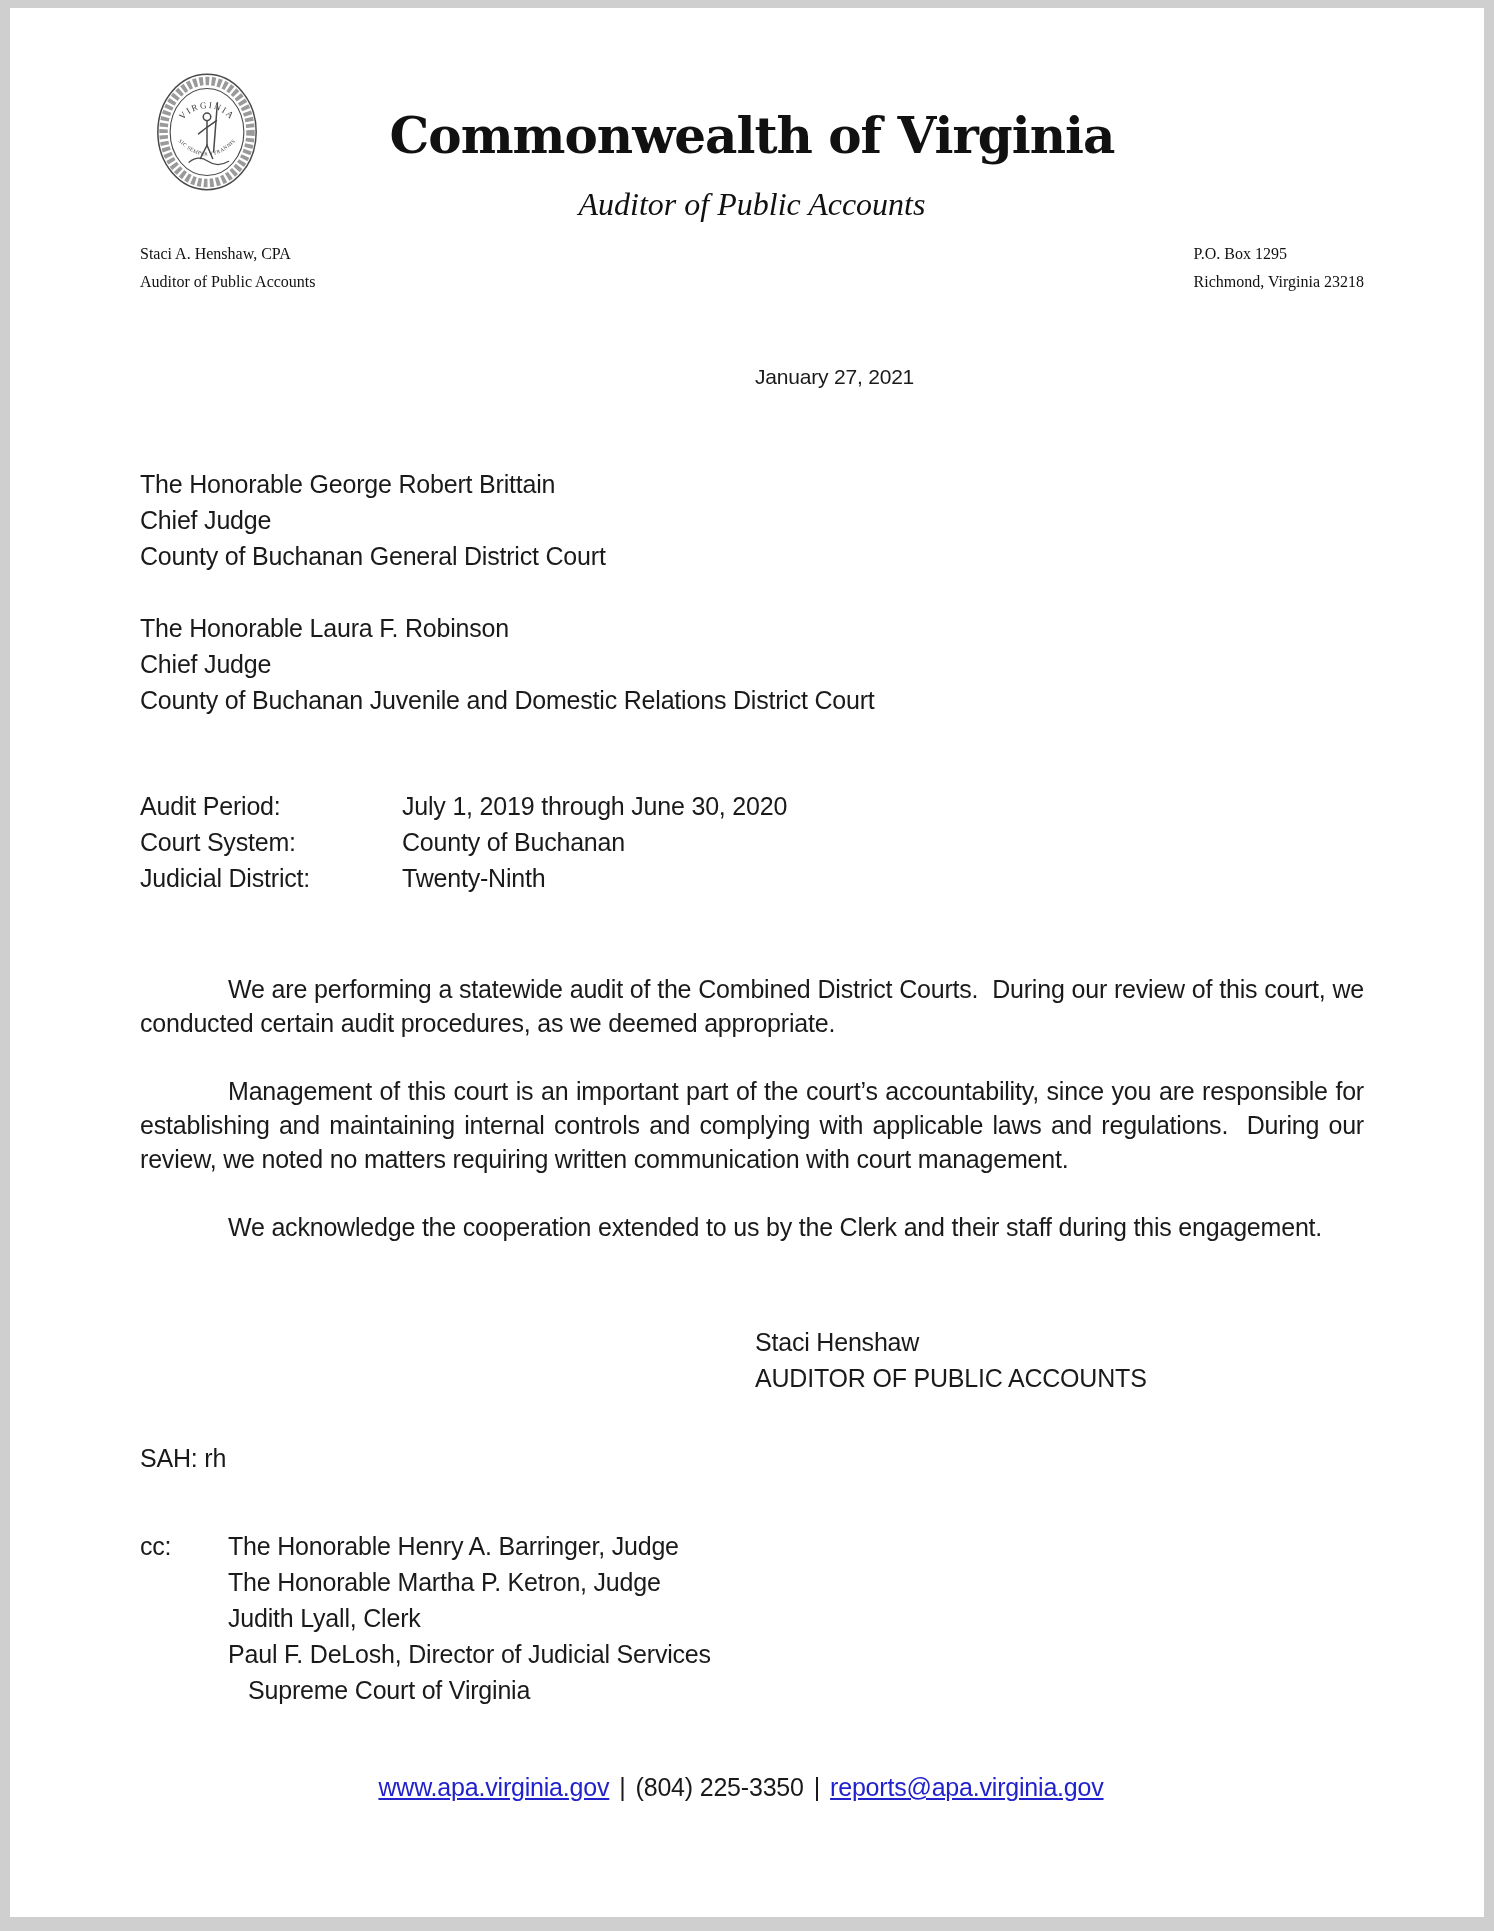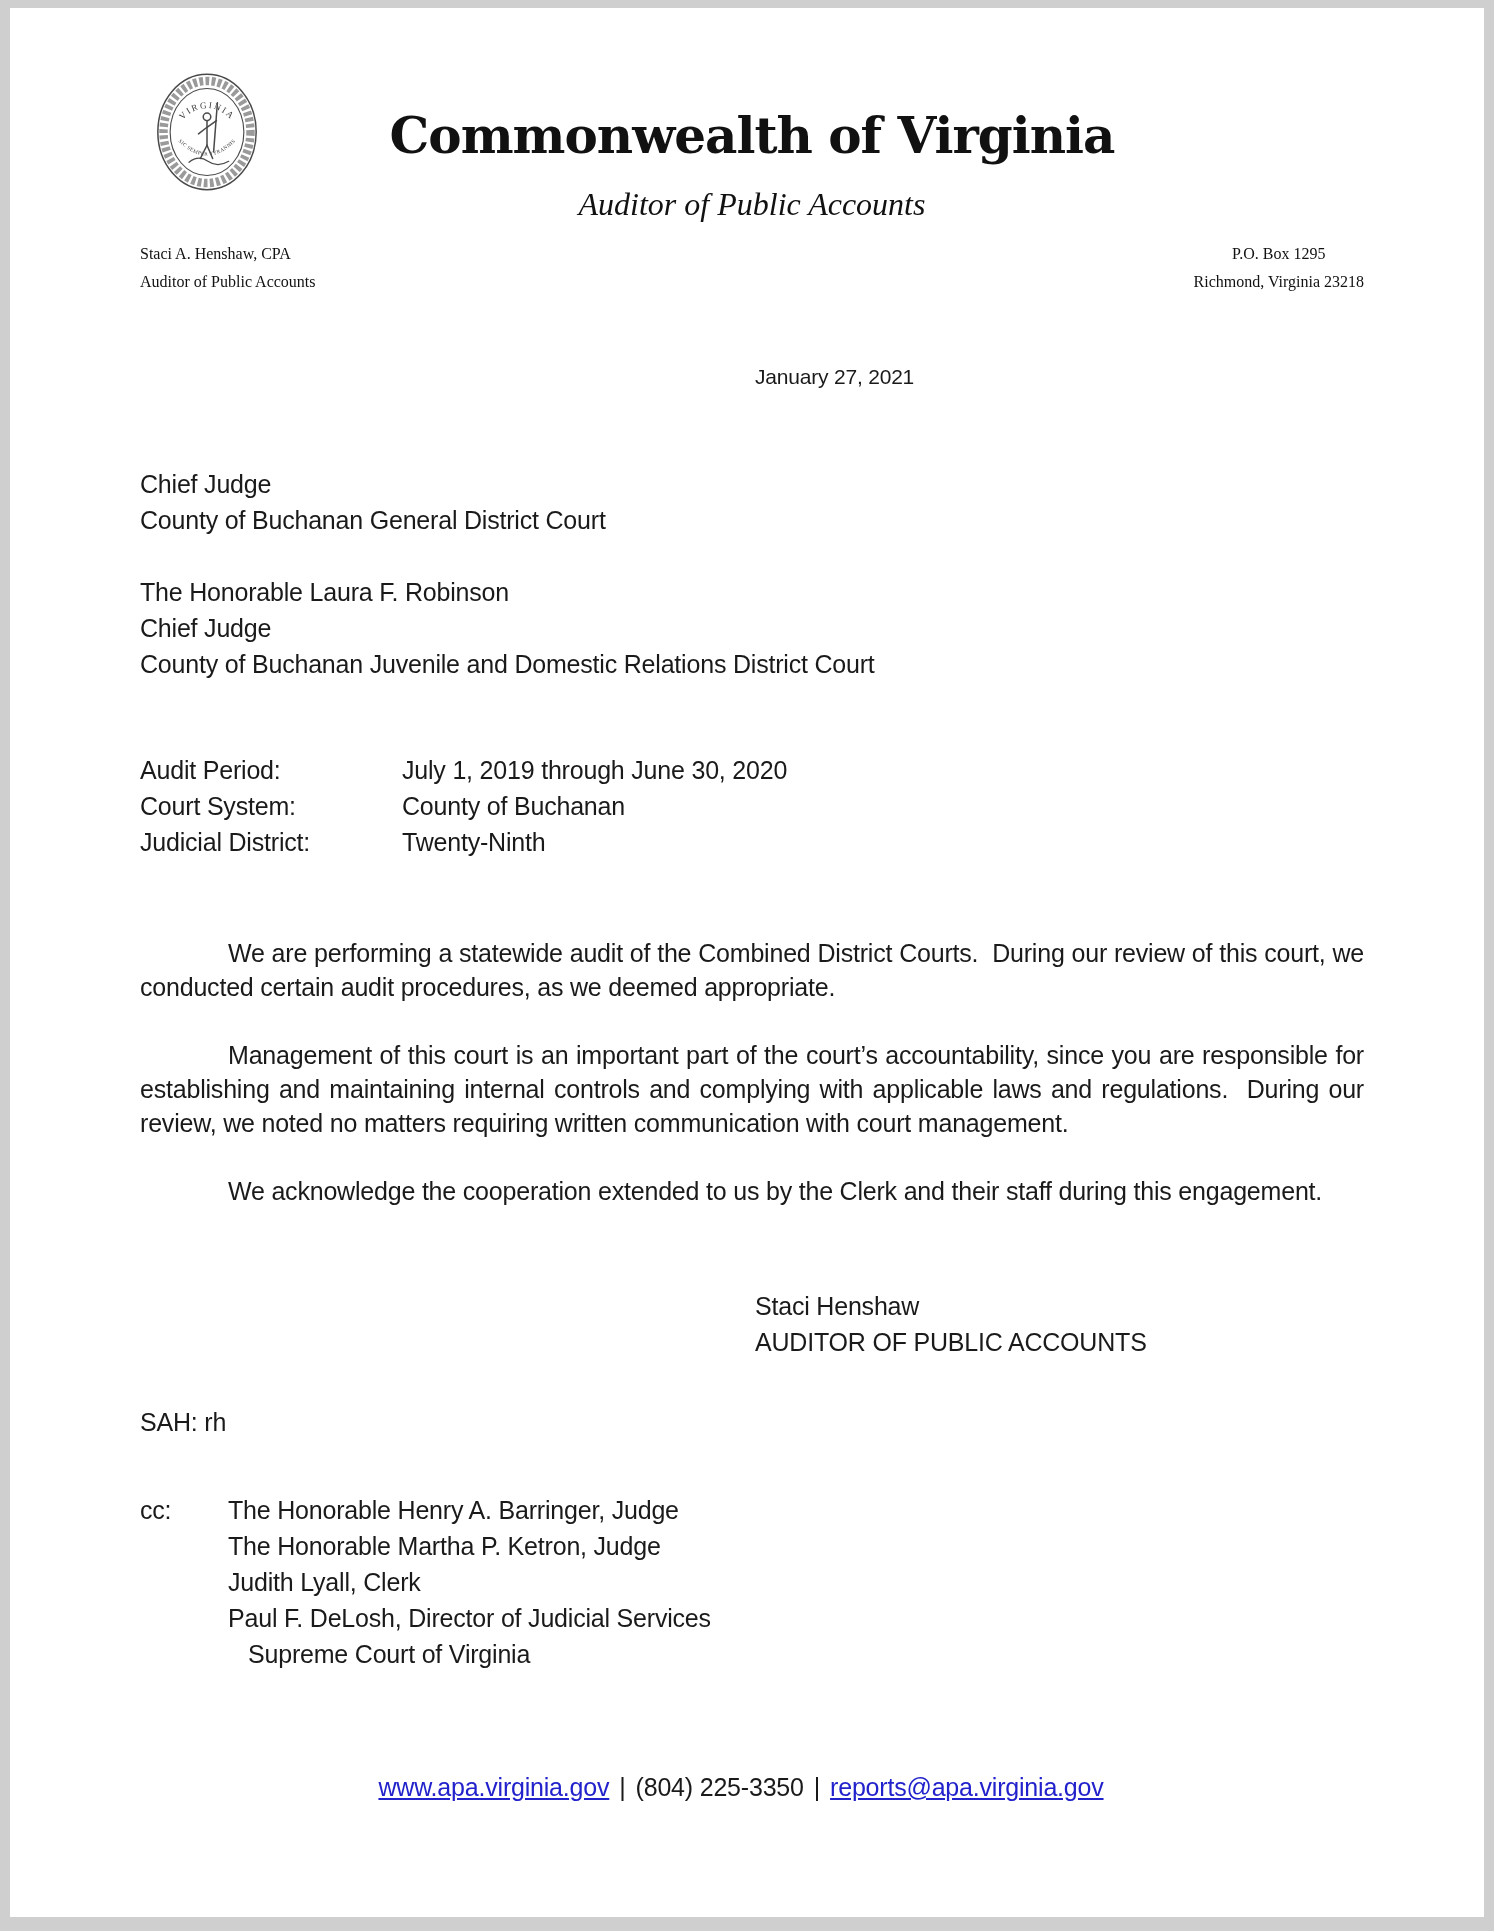--- a/index.html
+++ b/index.html
@@ -24,21 +24,21 @@
   }
   .org-sub{
     font-family:"Liberation Serif","DejaVu Serif",serif;
     font-style:italic;font-size:32px;line-height:36px;margin-top:22px;color:#111;
   }
   .officials-row{
     display:flex;justify-content:space-between;margin-top:18px;
     font-family:"Liberation Serif","DejaVu Serif",serif;
     font-size:16px;line-height:28px;color:#111;
   }
-  .officials-right{text-align:center;}
+  .officials-right{text-align:left;}
   
   .body-text{font-size:25px;letter-spacing:-0.2px;}
   .date-line{margin:64px 0 0 615px;font-size:21px;line-height:34px;}
   .recipient-block{line-height:36px;}
   .recipient-first{margin-top:72px;}
   .recipient-second{margin-top:36px;}
   .audit-block{margin-top:70px;line-height:36px;}
   .audit-row{display:grid;grid-template-columns:262px 1fr;}
   .para{
     margin:34px 0 0 0;
@@ -103,20 +103,21 @@
     </div>
     <div class="officials-right">
       <div>P.O. Box 1295</div>
       <div>Richmond, Virginia 23218</div>
     </div>
   </div>
 
   <div class="date-line body-text">January 27, 2021</div>
 
   <div class="recipient-block recipient-first body-text">
+    <div>The Honorable George Robert Brittain</div>
     <div>Chief Judge</div>
     <div>County of Buchanan General District Court</div>
   </div>
 
   <div class="recipient-block recipient-second body-text">
     <div>The Honorable Laura F. Robinson</div>
     <div>Chief Judge</div>
     <div>County of Buchanan Juvenile and Domestic Relations District Court</div>
   </div>
 

